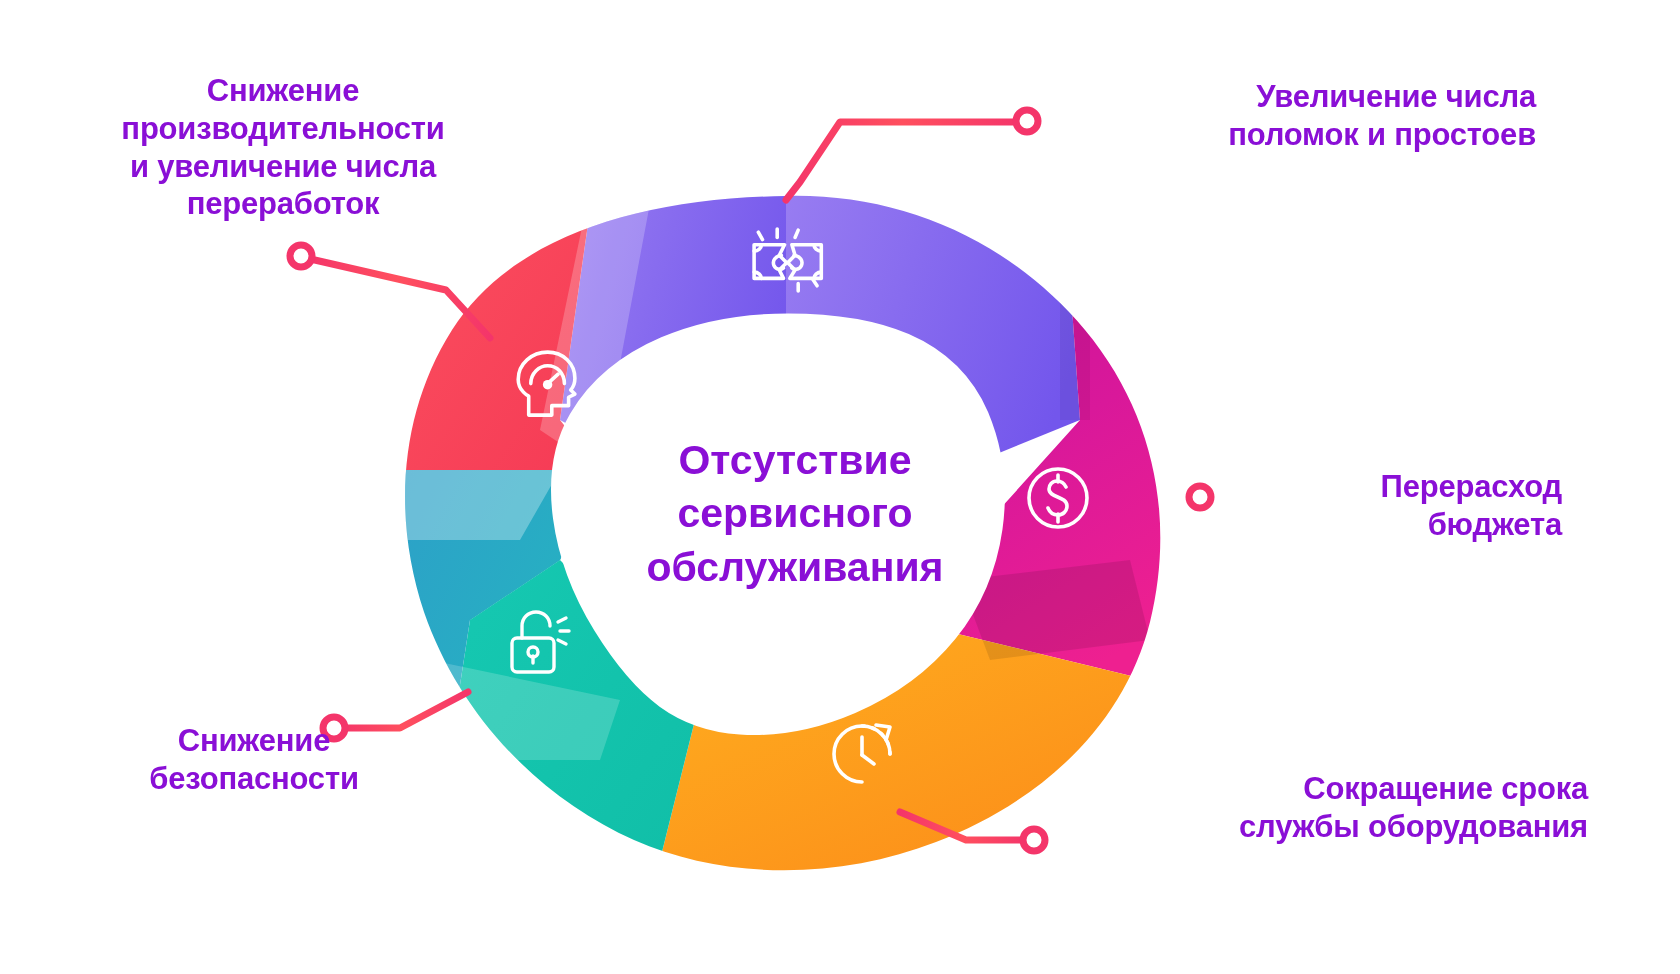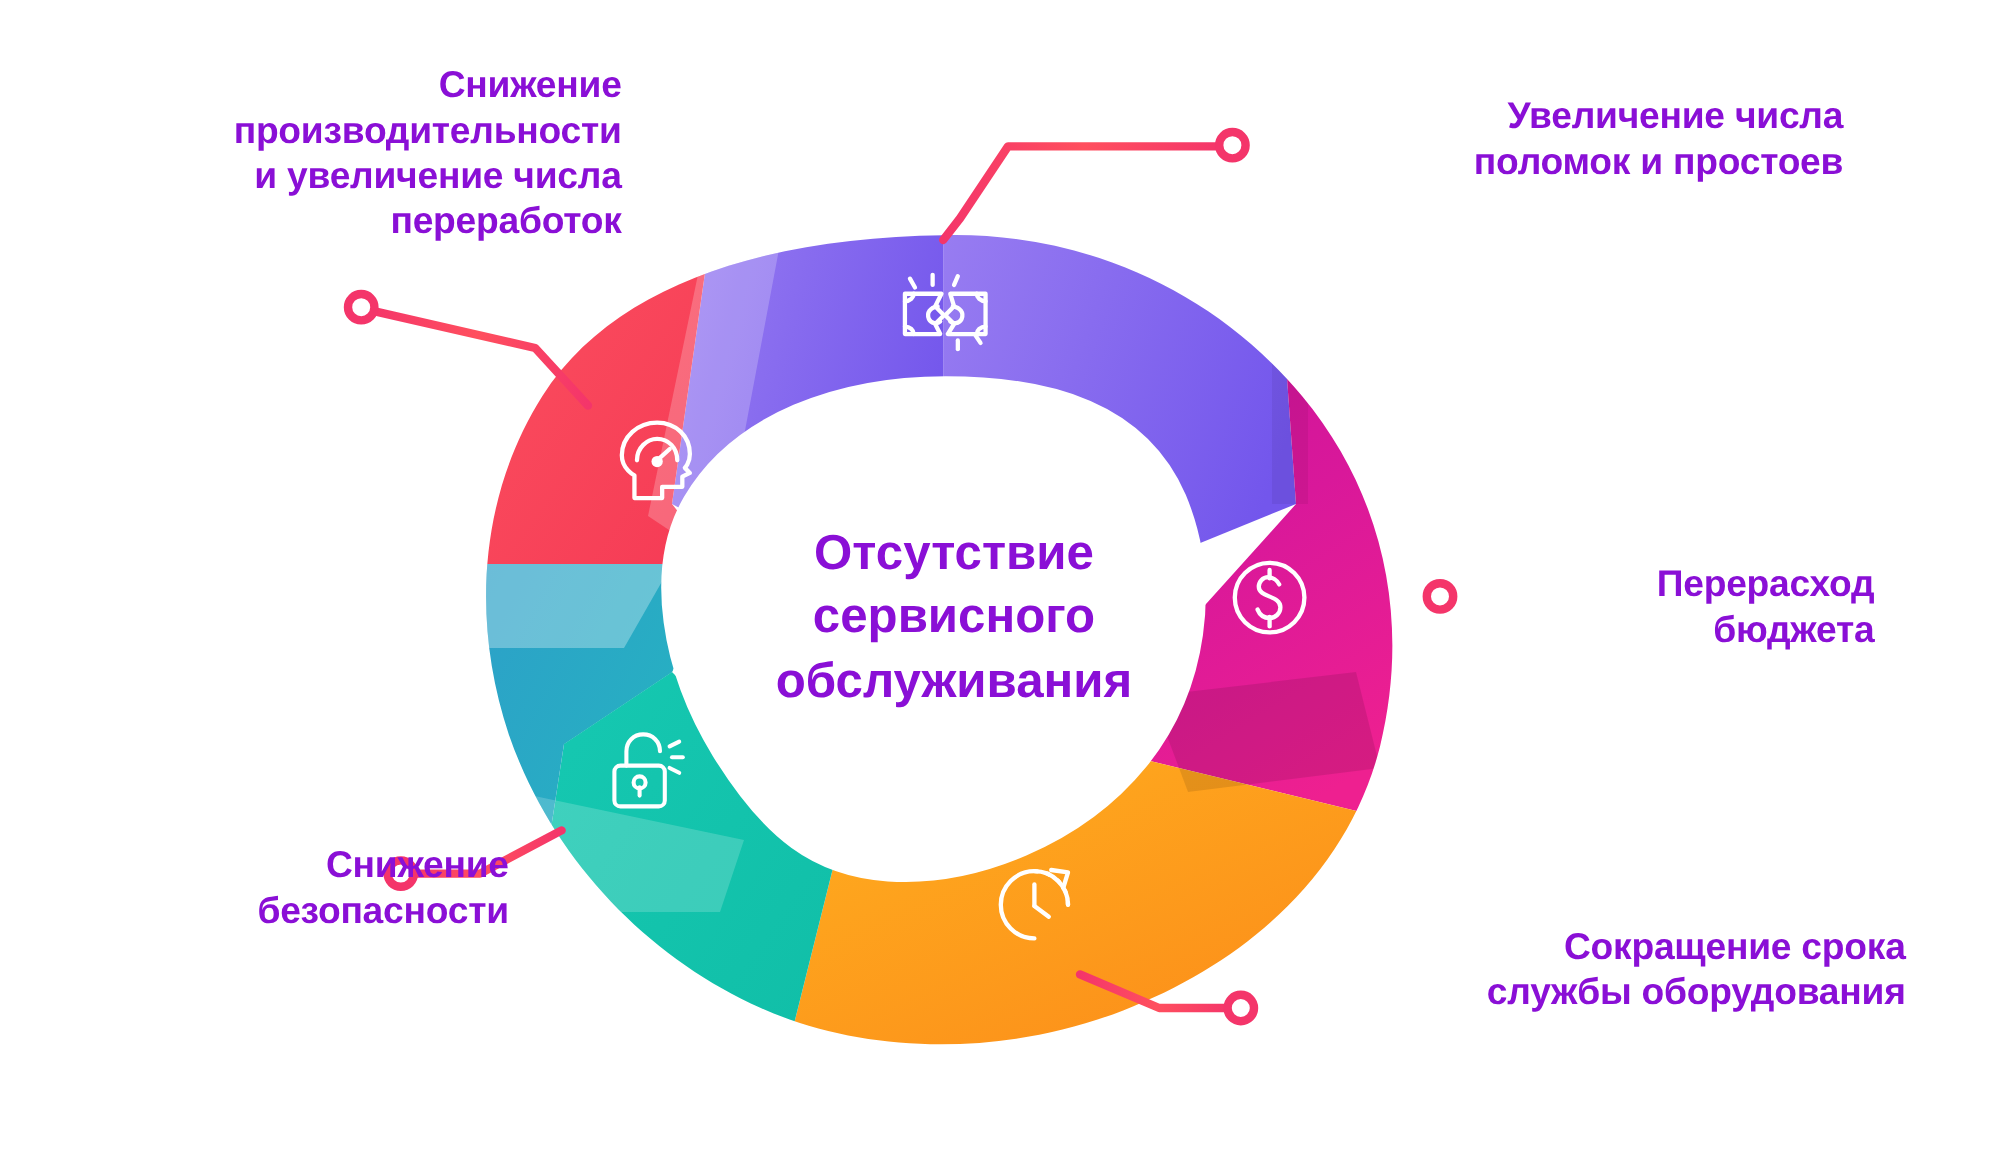--- a/index.html
+++ b/index.html
@@ -16,21 +16,21 @@
   .label {
     position:absolute;
     font-weight:700;
     font-size:31px;
     line-height:1.22;
     color:#8a0fd6;
     letter-spacing:-0.2px;
     white-space:pre-line;
   }
   .label.right { text-align:right; }
-  .label.left  { text-align:right; }
+  .label.left  { text-align:center;margin-top:20px; }
 
   .center-text {
     position:absolute;
     left:600px; top:434px;
     width:390px;
     text-align:center;
     font-weight:700;
     font-size:41px;
     line-height:1.30;
     color:#8a0fd6;

